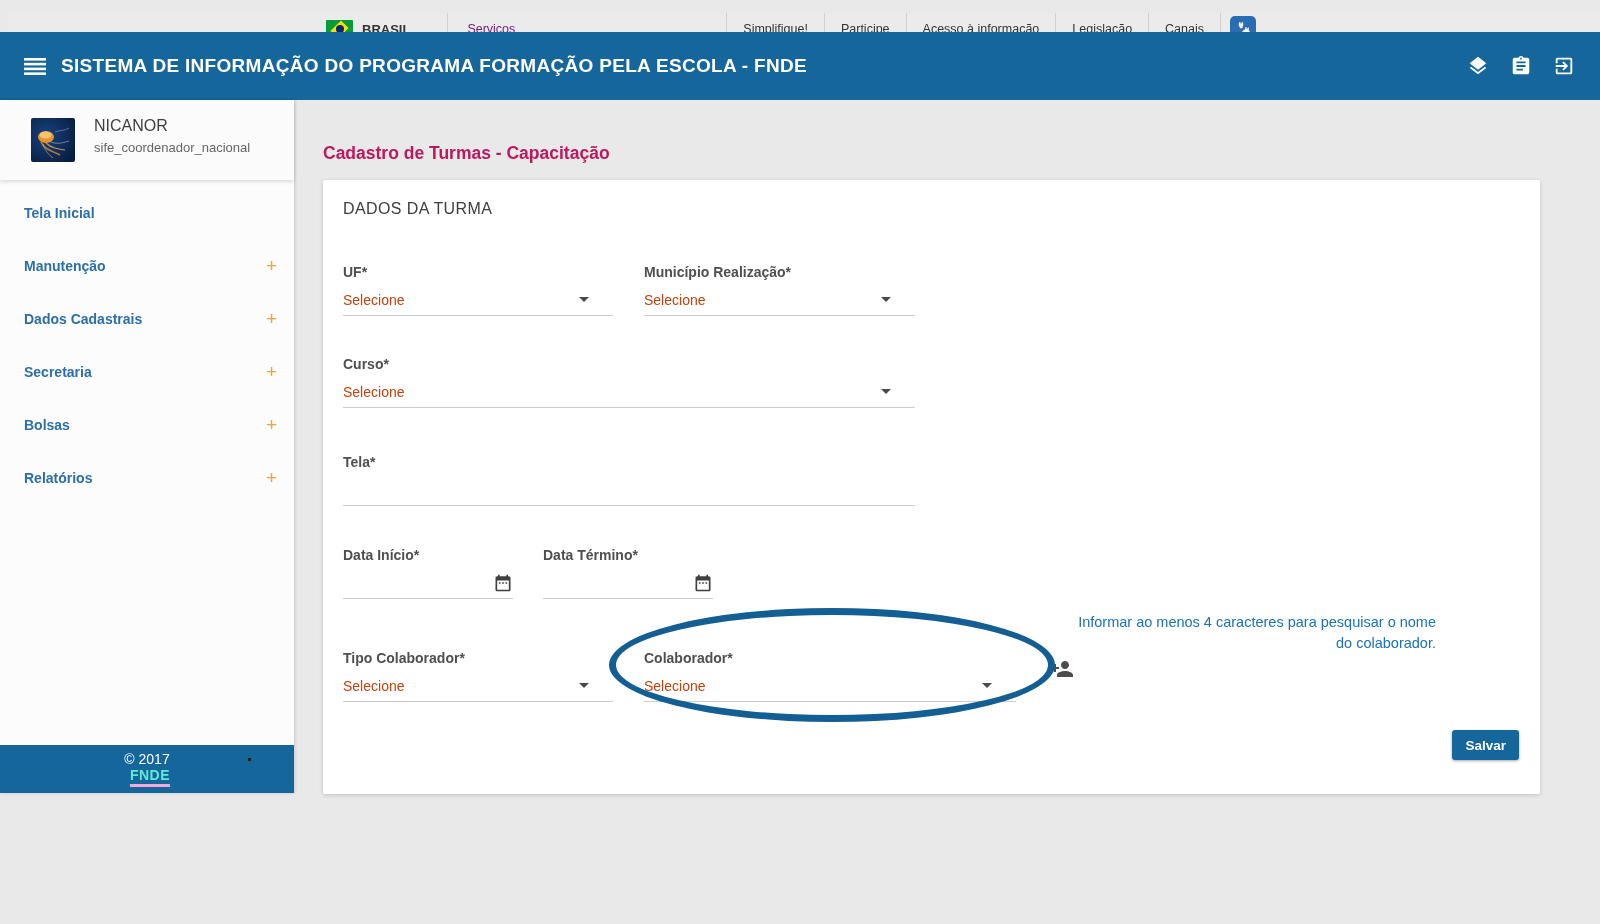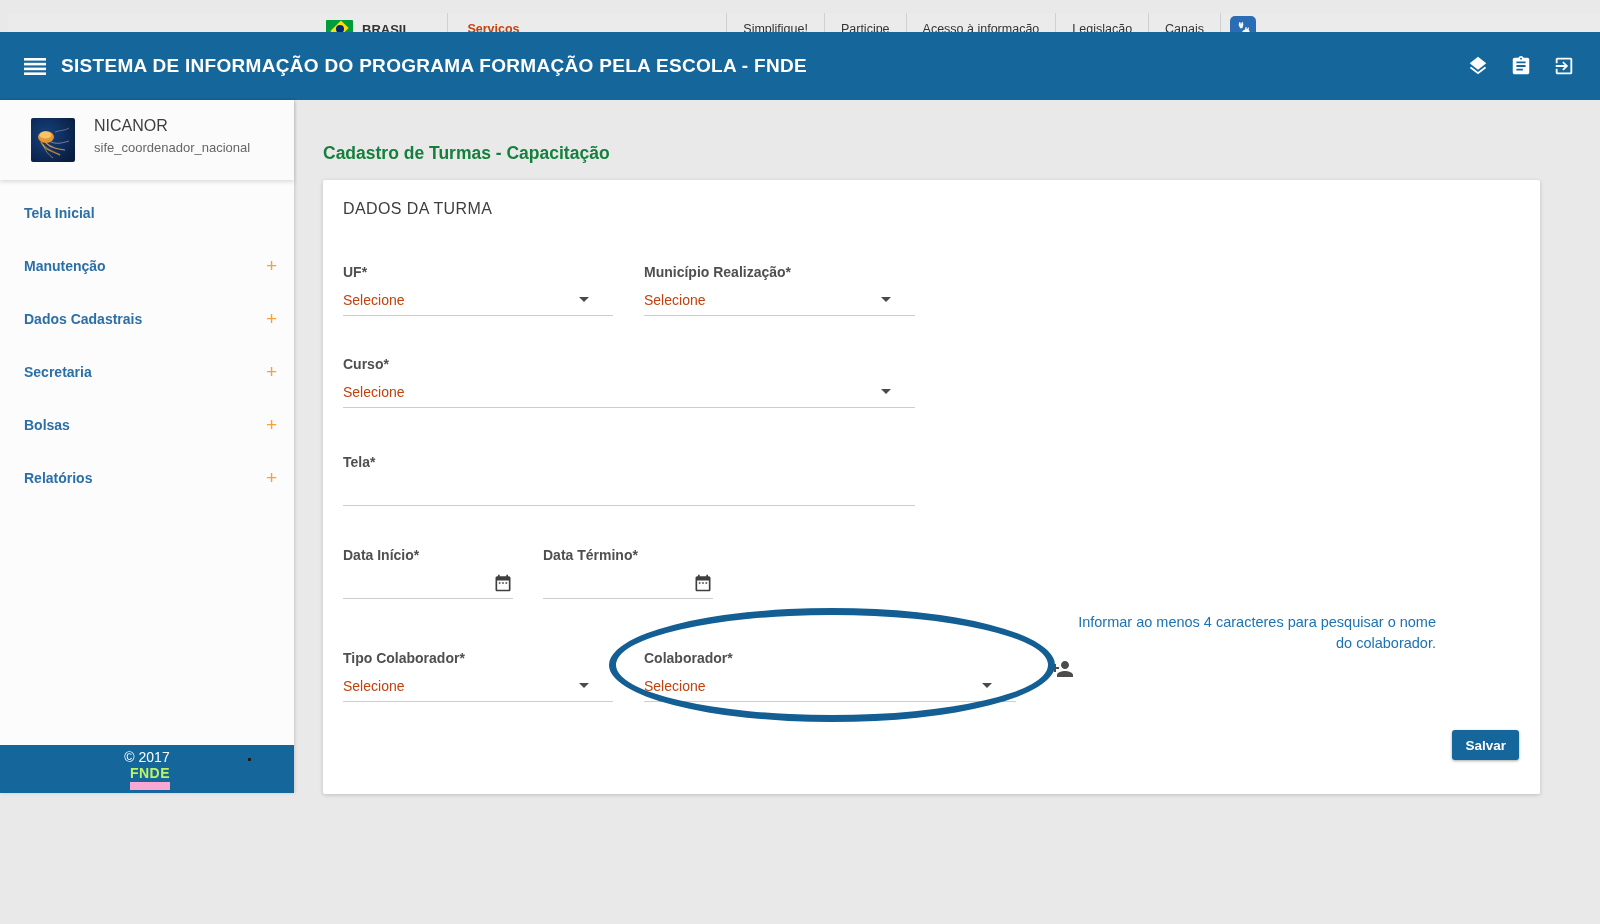--- a/index.html
+++ b/index.html
@@ -14,21 +14,21 @@
 
   
   .gov-bar { position:absolute; top:13px; left:0; width:100%; height:32px; background:#ebebeb;margin-left:8px; }
   .gov-left { position:absolute; left:318px; top:0; height:32px; display:flex; align-items:center; }
   .gov-brand { display:flex; align-items:center; gap:9px; cursor:pointer; }
   .gov-brand-label { font-size:13px; font-weight:bold; color:#333; }
   .flag { position:relative; width:27px; height:19px; background:#009b3a; border-radius:1px; }
   .flag .diamond { position:absolute; left:6px; top:2px; width:15px; height:15px; background:#fedf00; transform:rotate(45deg) scale(.72,1); }
   .flag .circle { position:absolute; left:9.5px; top:5.5px; width:8px; height:8px; border-radius:50%; background:#002776; }
   .gov-services { margin-left:37px; border-left:1px solid #d0d0d0; padding-left:19px; height:32px; display:flex; align-items:center;
-                  font-size:12.5px; font-weight:bold; color:#c2410c; cursor:pointer; }
+                  font-size:12.5px; font-weight:normal; color:#701a75; cursor:pointer; }
   .gov-right { position:absolute; right:352px; top:0; height:32px; display:flex; align-items:stretch; }
   .gov-item { display:flex; align-items:center; padding:0 16px; border-left:1px solid #d0d0d0;
               font-size:12.5px; font-weight:normal; color:#333; cursor:pointer; white-space:nowrap; }
   .gov-item:last-of-type { border-right:1px solid #d0d0d0; }
   .vlibras { width:26px; height:26px; margin:3px 0 0 9px; background:#2a6db5; border-radius:5px;
              display:flex; align-items:center; justify-content:center; cursor:pointer; }
 
   
   .app-header { position:absolute; top:32px; left:0; width:100%; height:68px; background:#15669b;
                 display:flex; align-items:center; }
@@ -45,26 +45,26 @@
   .avatar { position:absolute; left:31px; top:18px; width:44px; height:44px; border-radius:2px; overflow:hidden; }
   .user-name { position:absolute; left:94px; top:17px; font-size:16px; color:#3e3e3e; }
   .user-role { position:absolute; left:94px; top:40px; font-size:13px; color:#666; }
   .nav { padding-top:6px; }
   .nav-item { height:53px; display:flex; align-items:center; justify-content:space-between;
               padding:0 17px 0 24px; cursor:pointer; }
   .nav-label { font-size:14px; font-weight:bold; color:#2c6fa7; }
   .plus { color:#f7a233; font-size:19px; line-height:1; }
   .sidebar-footer { position:absolute; bottom:0; left:0; width:100%; height:48px; background:#15669b;
                     display:flex; align-items:center; justify-content:center; color:#fff; font-size:14px;flex-direction:column; }
-  .fnde-link { font-weight:bold; color:#bef264; border-bottom:8px solid #f9a8d4; padding-bottom:1px;
+  .fnde-link { font-weight:bold; color:#5eead4; border-bottom:3px solid #f9a8d4; padding-bottom:1px;
                margin-left:6px; letter-spacing:.5px; cursor:pointer; }
 
   
   .page { position:absolute; left:294px; top:100px; right:0; }
-  .page-title { margin:43px 0 0 29px; font-size:17.5px; font-weight:bold; color:#15803d; }
+  .page-title { margin:43px 0 0 29px; font-size:17.5px; font-weight:bold; color:#be185d; }
   .card { position:relative; margin:16px 0 0 29px; width:1217px; height:614px; background:#fff;
           border-radius:2px; box-shadow:0 1px 4px rgba(0,0,0,.18); }
   .card-title { position:absolute; left:20px; top:20px; font-size:16px; color:#3d3d3d; letter-spacing:.4px; }
 
   .field { position:absolute; }
   .f-label { font-size:14px; font-weight:bold; color:#4f4f4f; height:16px; white-space:nowrap; }
   .f-control { margin-top:10px; height:19px; display:flex; align-items:center; justify-content:space-between;
                font-size:14px; color:#c2410c; cursor:pointer; }
   .f-control.input { cursor:text; }
   .f-control.right { justify-content:flex-end; }

